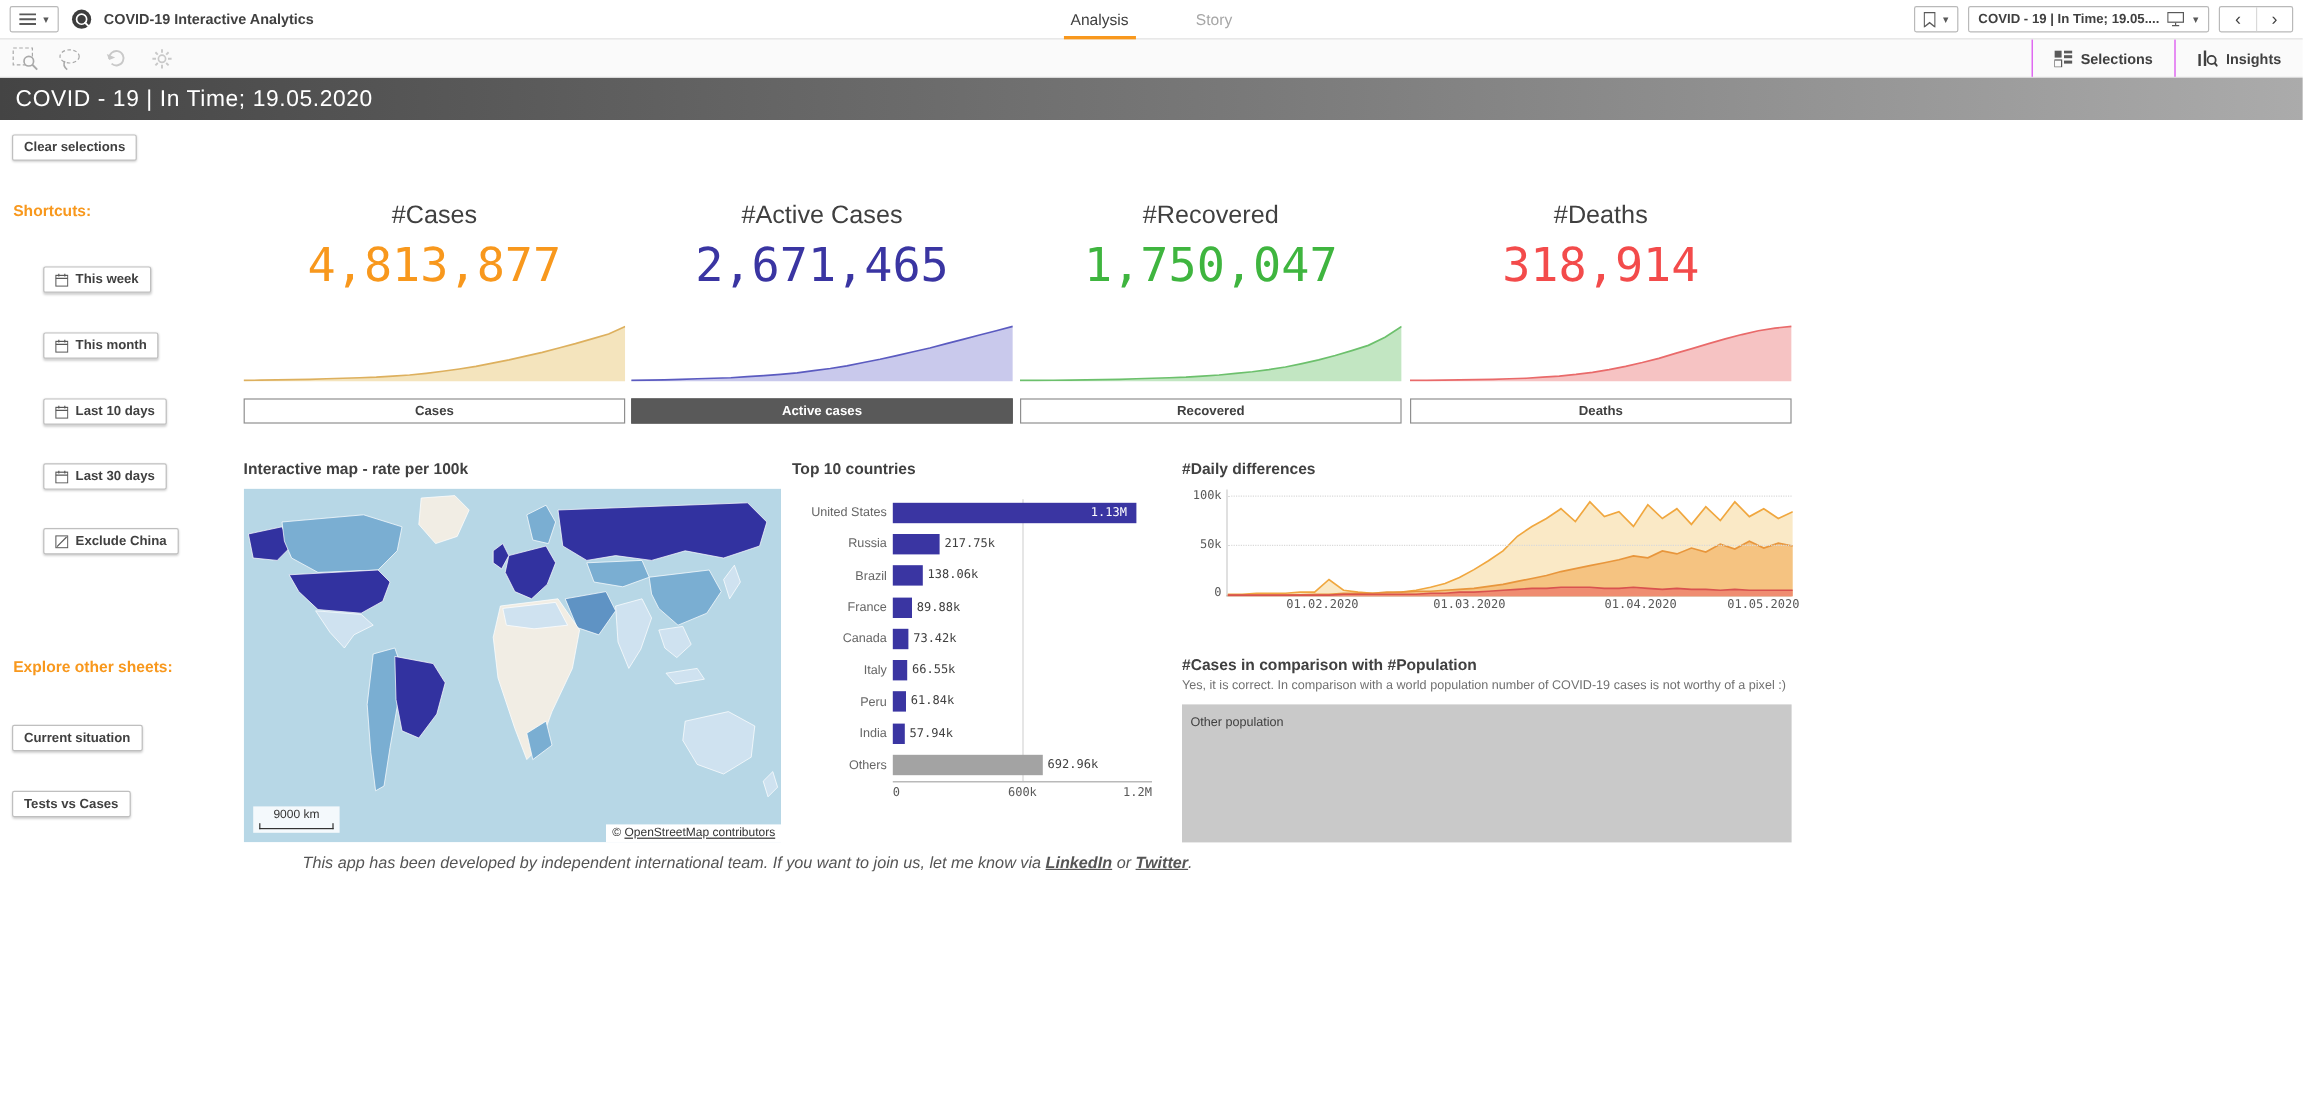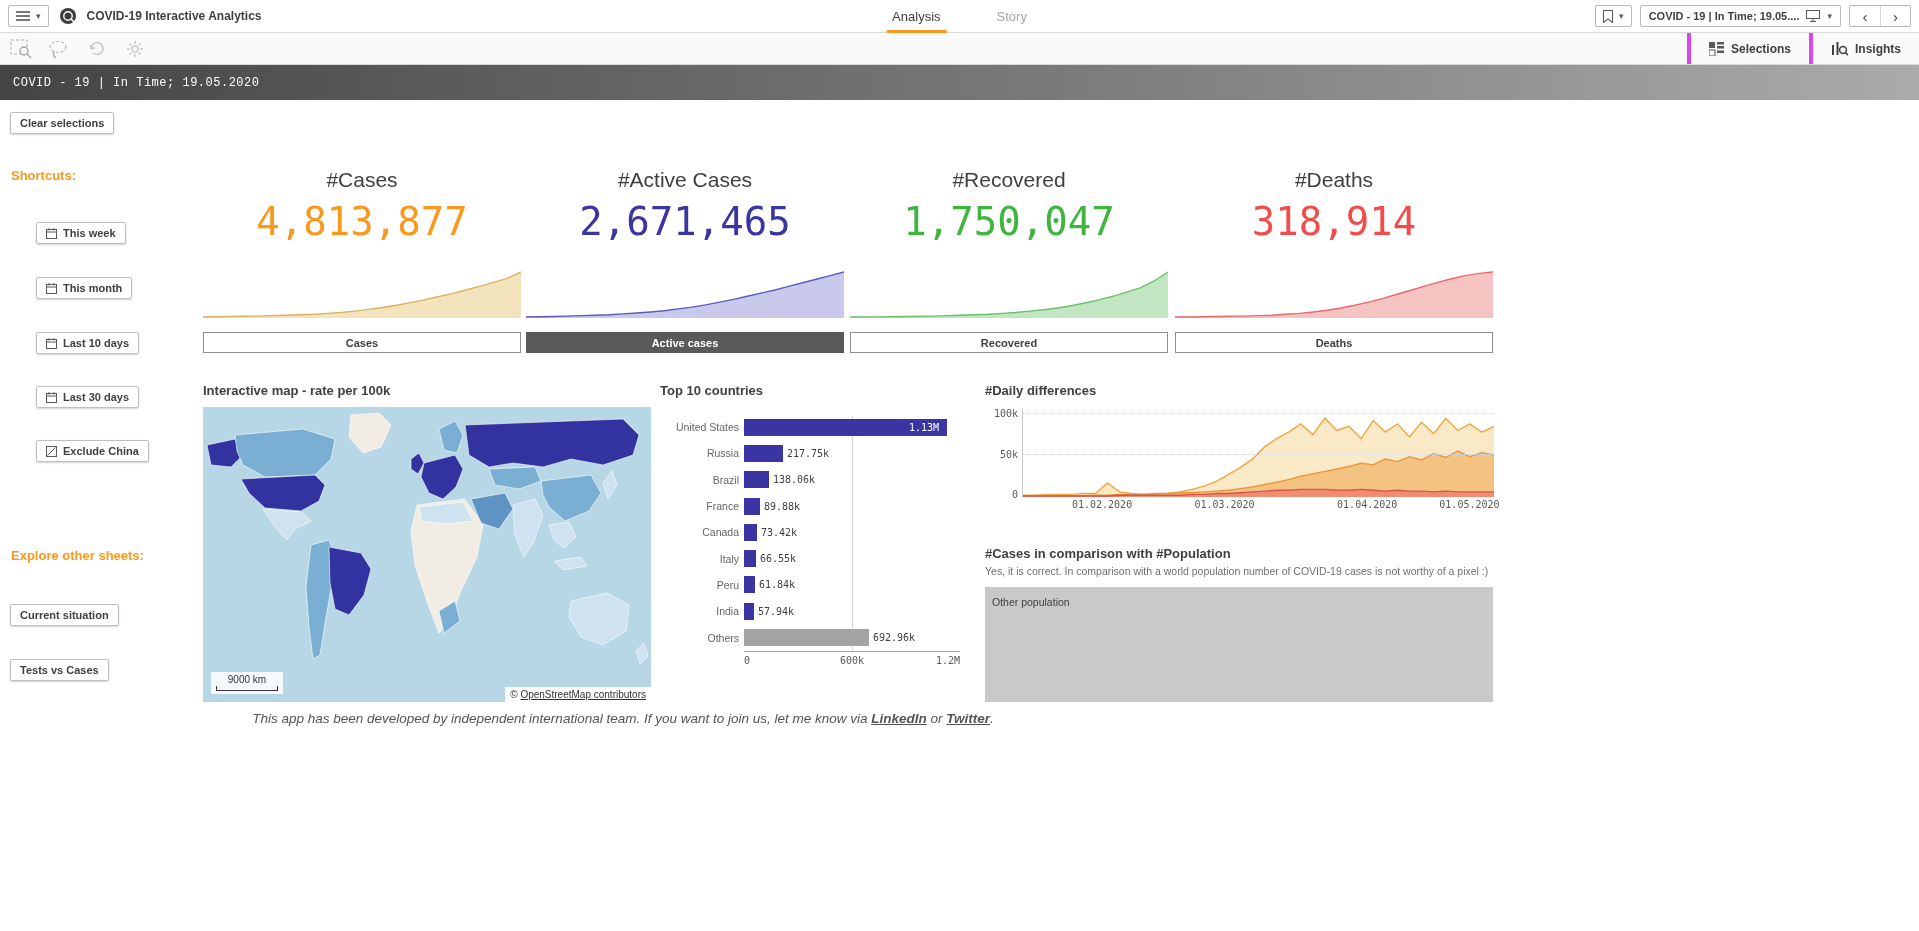--- a/index.html
+++ b/index.html
@@ -23,25 +23,25 @@
   .sheet-box .label { font-size:11px; font-weight:bold; color:#404040; white-space:nowrap; }
   .nav-pair { display:flex; border:1px solid #b9b9b9; border-radius:2px; height:22px; }
   .nav-btn { width:30px; display:flex; align-items:center; justify-content:center; font-size:15px; color:#404040; cursor:pointer; }
   .nav-btn + .nav-btn { border-left:1px solid #d9d9d9; }
 
   
   .toolbar2 { position:absolute; top:33px; left:0; width:1919px; height:32px; background:#fafafa; border-bottom:1px solid #d9d9d9; }
   .tools-left { position:absolute; left:8px; top:4px; display:flex; gap:12px; }
   .tool { width:26px; height:24px; display:flex; align-items:center; justify-content:center; }
   .tools-right { position:absolute; right:0; top:0; height:31px; display:flex; }
-  .tr-btn { display:flex; align-items:center; gap:7px; padding:0 18px; border-left:4px solid #d946ef; font-size:12px; font-weight:bold; color:#404040; cursor:pointer; height:31px; }
+  .tr-btn { display:flex; align-items:center; gap:7px; padding:0 18px; border-left:1px solid #d946ef; font-size:12px; font-weight:bold; color:#404040; cursor:pointer; height:31px; }
 
   
   .banner { position:absolute; top:65px; left:0; width:1919px; height:35px; background:linear-gradient(90deg,#444444 0%,#7a7a7a 55%,#ababab 100%); display:flex; align-items:center; padding-left:13px; }
-  .banner-title { color:#fff; font-family:Liberation Mono, monospace; font-size:12px; letter-spacing:0.5px; }
+  .banner-title { color:#fff; font-family:Liberation Sans, sans-serif; font-size:19px; letter-spacing:0.5px; }
 
   
   .clear-btn { position:absolute; left:10px; top:112px; }
   .qbtn { background:#fff; border:1px solid #bfbfbf; border-radius:2px; box-shadow:0 1px 2px rgba(0,0,0,0.18); height:22px; display:inline-flex; align-items:center; gap:6px; padding:0 9px; font-size:11px; font-weight:bold; color:#404040; cursor:pointer; white-space:nowrap; }
   .filters { position:absolute; left:203px; top:110px; display:flex; gap:10px; }
   .filter-box { width:120px; height:23px; background:#fff; border:1px solid #cfcfcf; box-shadow:0 1px 1px rgba(0,0,0,0.10); font-size:11px; color:#595959; padding:4px 6px; cursor:pointer; overflow:hidden; white-space:nowrap; }
 
   
   .side-label { position:absolute; left:11px; font-size:13px; font-weight:bold; color:#f8981d; }
   .sc-btn { position:absolute; left:36px; }

